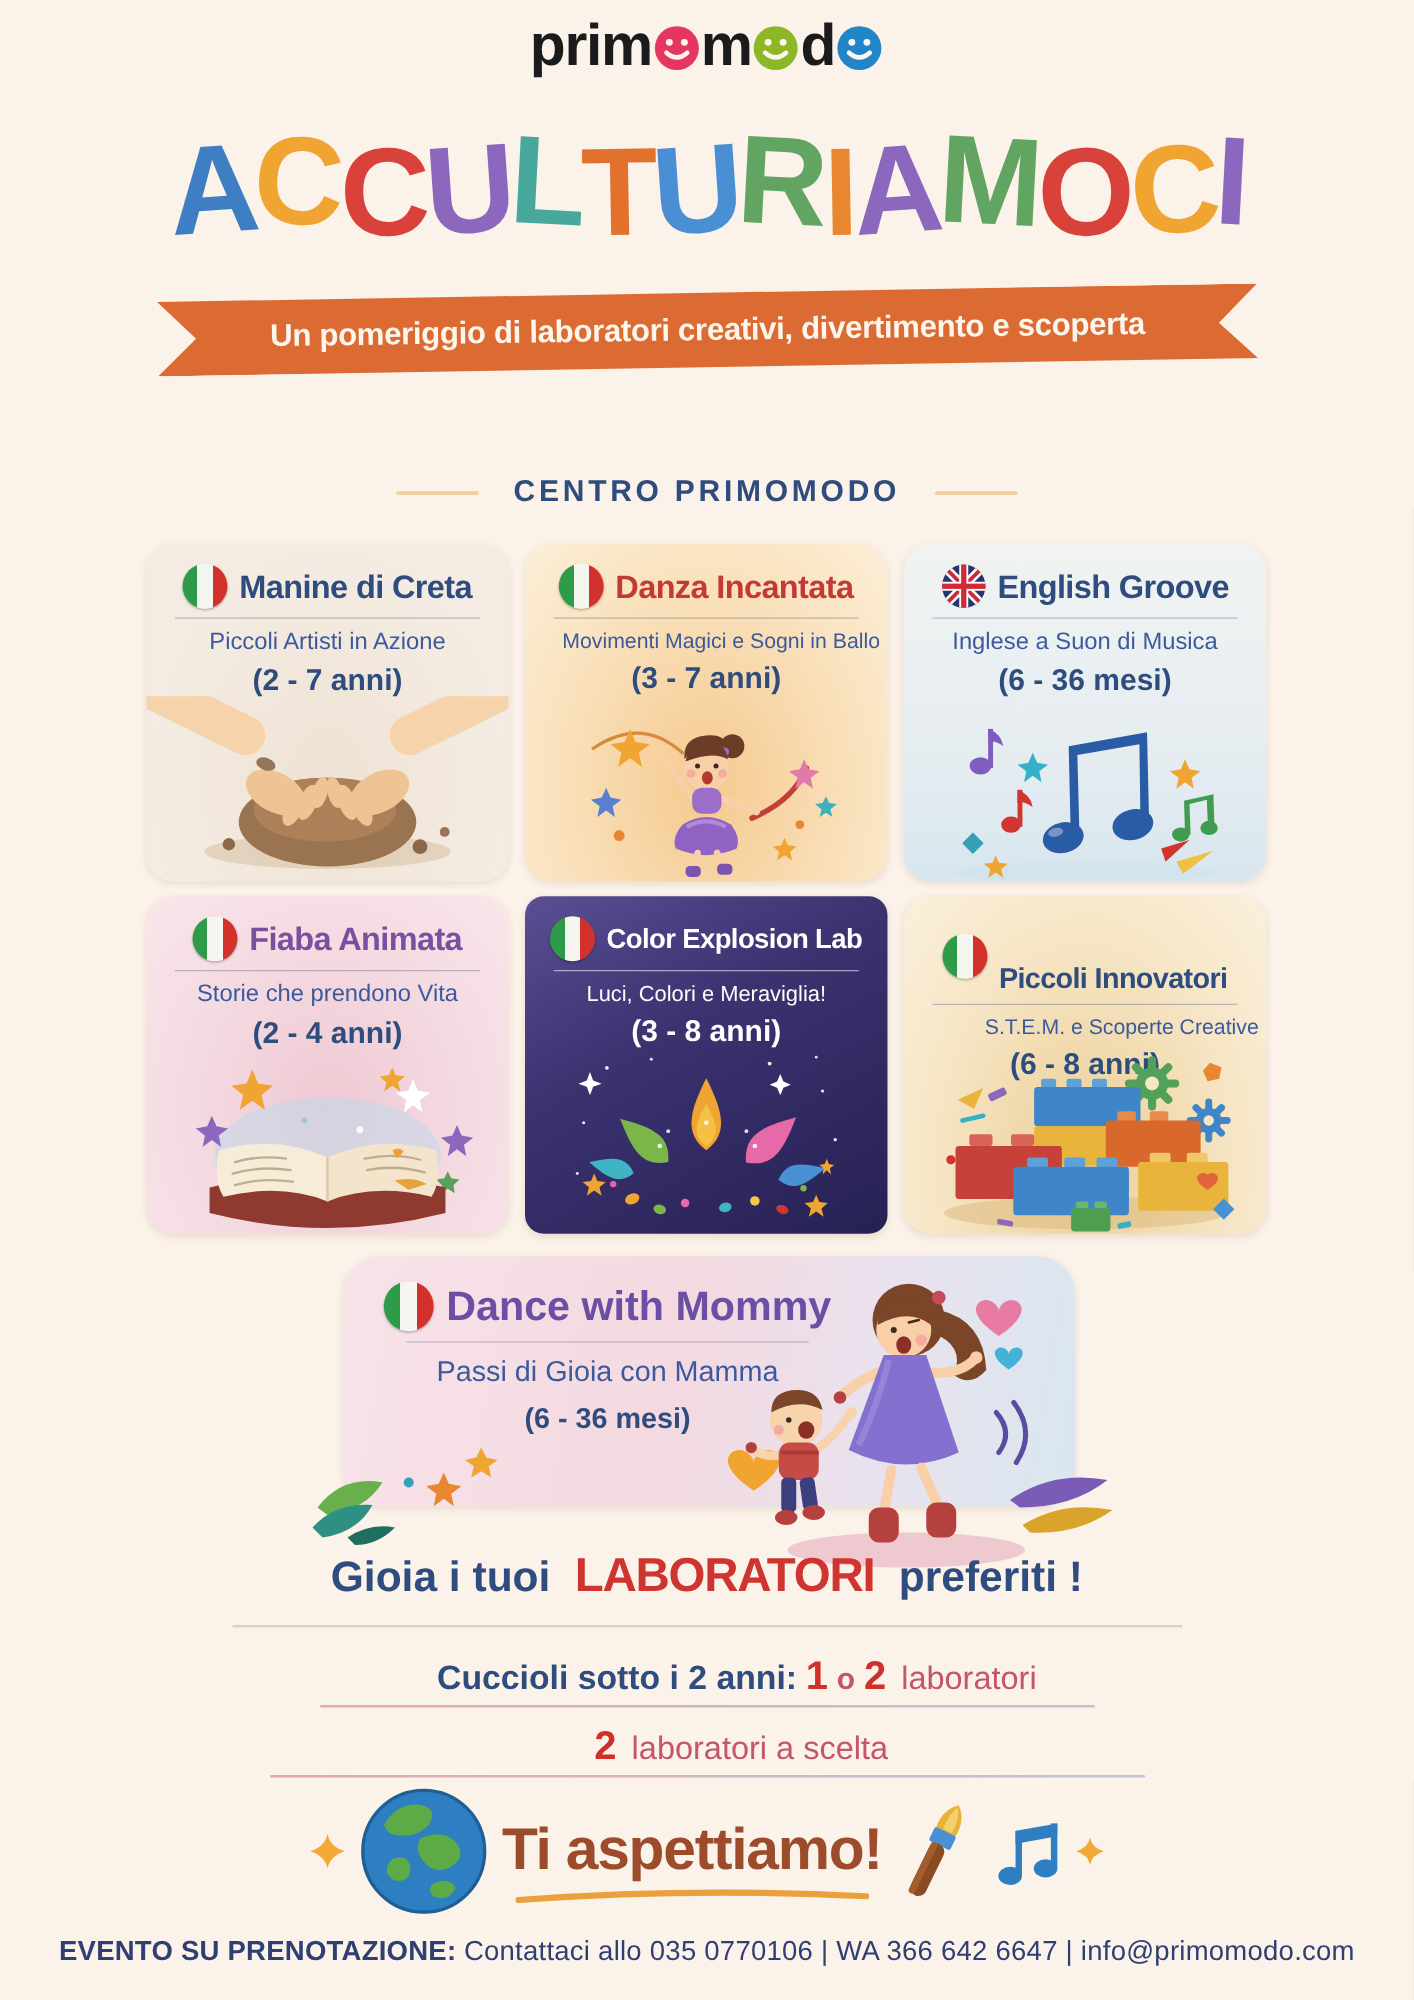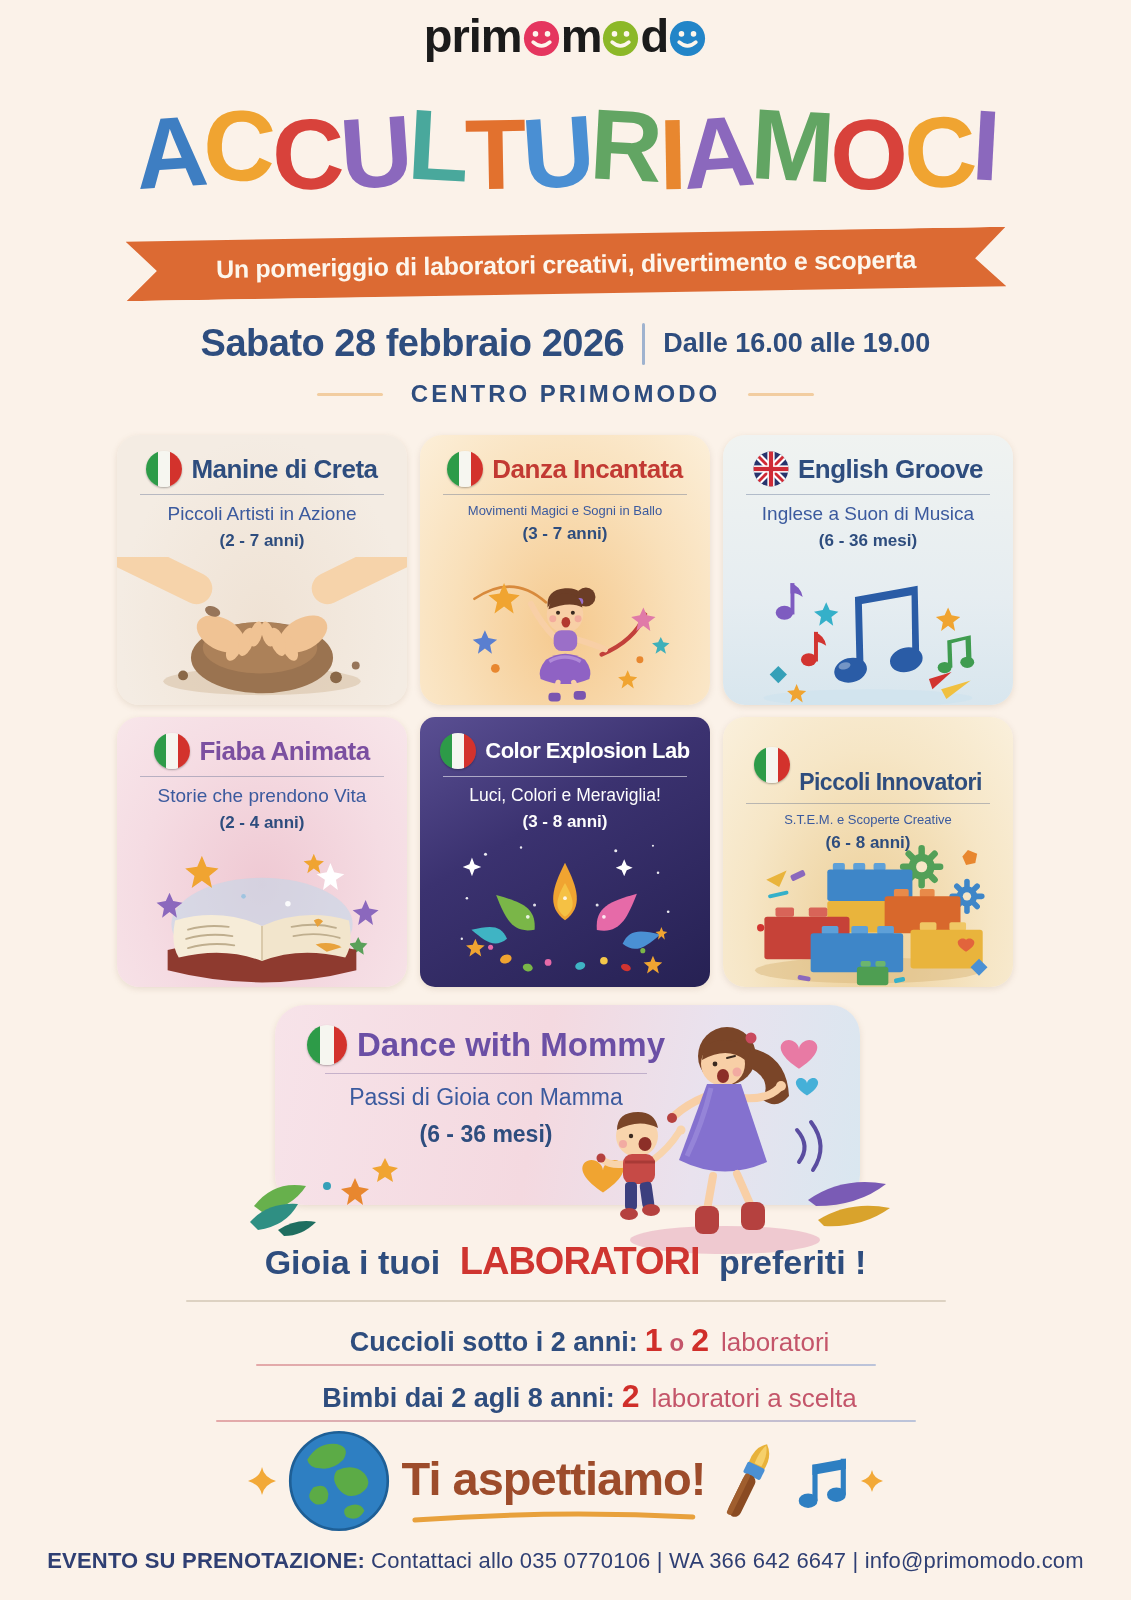--- a/index.html
+++ b/index.html
@@ -47,23 +47,23 @@
   .card-head{margin-top:16px;display:flex;justify-content:center;align-items:center;gap:9px;padding:0 8px;}
   .flag{width:36px;height:36px;border-radius:50%;flex:none;box-shadow:0 1px 2px rgba(0,0,0,.3);}
   .flag.it{background:linear-gradient(90deg,#2d9b48 0 33%,#f6f6f0 33% 67%,#d3322c 67% 100%);}
   .flag-svg{width:36px;height:36px;flex:none;}
   .card-title{font-size:26px;font-weight:bold;letter-spacing:-0.5px;}
   .card5 .card-title{font-size:22px;}
   .card6 .card-title{font-size:23px;margin-top:36px;}
   .card-rule{width:84%;height:1px;margin:7px auto 8px;background:rgba(70,90,130,.35);}
   .card5 .card-rule{background:rgba(255,255,255,.55);}
   .card-sub{font-size:19px;color:#3b5a9e;padding:0 6px;}
-  .card2 .card-sub,.card6 .card-sub{font-size:13px;}
+  .card2 .card-sub,.card6 .card-sub{font-size:17px;text-align:right;}
   .card5 .card-sub{font-size:17.5px;color:#fdfdfd;}
-  .card-age{font-size:17px;font-weight:bold;color:#2e4d7e;margin-top:6px;}
+  .card-age{font-size:24px;font-weight:bold;color:#2e4d7e;margin-top:6px;}
   .card5 .card-age{color:#fdfdfd;}
   .card-art{position:absolute;bottom:0;left:0;right:0;height:148px;}
   .card-art svg{width:100%;height:100%;display:block;}
 
   
   .dance{position:absolute;top:1005px;left:275px;width:585px;height:200px;border-radius:30px;
     background:linear-gradient(100deg,#f7e3e9 0%,#f4d9e0 45%,#e9e2ee 72%,#d9e7f0 100%);
     box-shadow:0 2px 6px rgba(150,120,90,.18);}
   .dance-text{position:absolute;left:28px;top:20px;width:366px;text-align:center;}
   .dance-head{display:flex;justify-content:center;align-items:center;gap:10px;}
@@ -143,25 +143,20 @@
   </div>
 
   <div class="title-row">
     <span class="tl" style="color: rgb(62, 126, 194);">A</span><span class="tl" style="color: rgb(240, 164, 49);">C</span><span class="tl" style="color: rgb(216, 66, 59);">C</span><span class="tl" style="color: rgb(139, 104, 189);">U</span><span class="tl" style="color: rgb(73, 168, 156);">L</span><span class="tl" style="color: rgb(226, 113, 46);">T</span><span class="tl" style="color: rgb(74, 143, 211);">U</span><span class="tl" style="color: rgb(98, 165, 99);">R</span><span class="tl" style="color: rgb(232, 135, 47);">I</span><span class="tl" style="color: rgb(139, 104, 189);">A</span><span class="tl" style="color: rgb(98, 165, 99);">M</span><span class="tl" style="color: rgb(216, 66, 59);">O</span><span class="tl" style="color: rgb(240, 164, 49);">C</span><span class="tl" style="color: rgb(139, 104, 189);">I</span>
   </div>
 
   <div class="ribbon">
     <span class="ribbon-text">Un pomeriggio di laboratori creativi, divertimento e scoperta</span>
   </div>
 
-  <div class="date-row">
-    <span class="date">Sabato 28 febbraio 2026</span>
-    <span class="vbar"></span>
-    <span class="time">Dalle 16.00 alle 19.00</span>
-  </div>
   <div class="loc-row">
     <span class="loc-dash"></span>
     <span class="loc">CENTRO PRIMOMODO</span>
     <span class="loc-dash"></span>
   </div>
 
   <div class="grid">
 
     <div class="card card1">
       <div class="card-head">
@@ -587,21 +582,20 @@
   <div class="rule-row rule-row1">
     <span class="rule-label">Cuccioli sotto i 2 anni:</span>
     <span class="rule-num">1</span>
     <span class="rule-conj">o</span>
     <span class="rule-num">2</span>
     <span class="rule-rest">laboratori</span>
   </div>
   <div class="rule-div rule-div1"></div>
 
   <div class="rule-row rule-row2">
-    <span class="rule-label">Bimbi dai 2 agli 8 anni:</span>
     <span class="rule-num">2</span>
     <span class="rule-rest">laboratori a scelta</span>
   </div>
   <div class="rule-div rule-div2"></div>
 
   <div class="closing-row">
     <svg class="sparkle" viewBox="0 0 30 30">
       <path d="M15 0 Q17 11 30 15 Q17 19 15 30 Q13 19 0 15 Q13 11 15 0 Z" fill="#f2a938"></path>
     </svg>
     <svg class="globe" viewBox="0 0 100 100">

